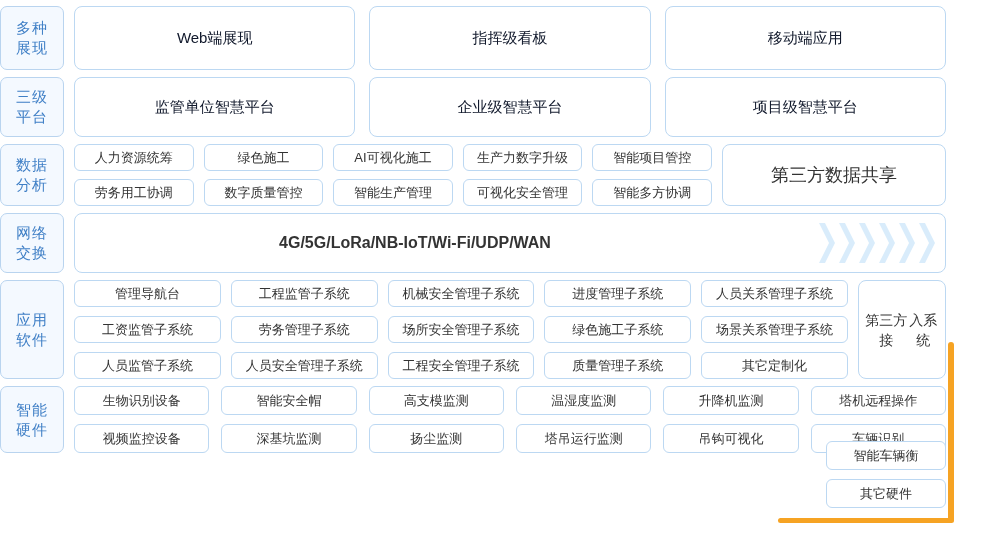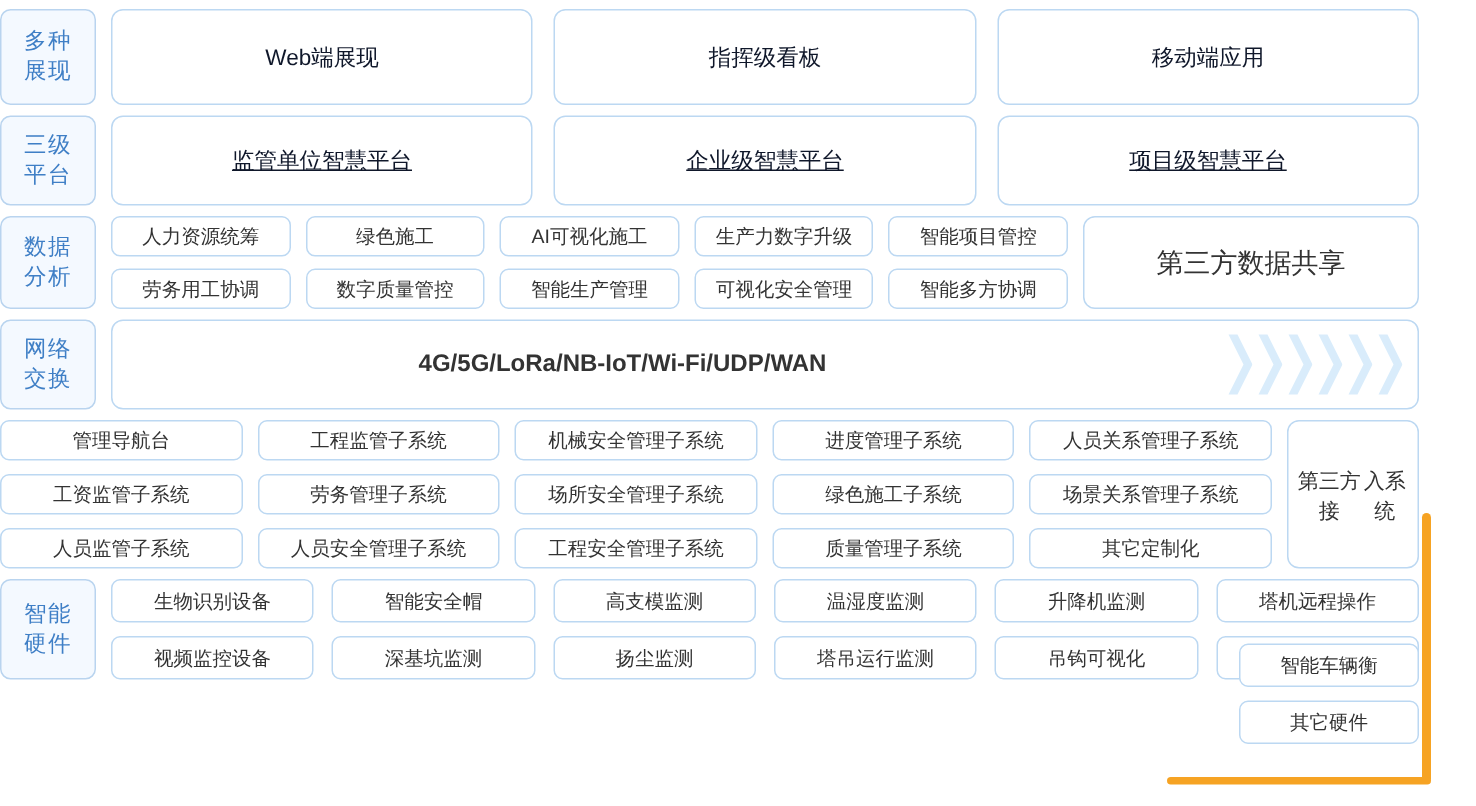--- a/index.html
+++ b/index.html
@@ -80,21 +80,21 @@
   }
   
   .three-col {
     display: flex;
     gap: 14px;
   }
   .three-col .big-card {
     flex: 1 1 0;
   }
   .r1 .big-card { height: 62px; }
-  .r2 .big-card { height: 58px; text-decoration: underline; }
+  .r2 .big-card { height: 58px; }
 
   
   .r3-wrap { display: flex; gap: 10px; }
   .r3-grid {
     flex: 1 1 auto;
     display: grid;
     grid-template-columns: repeat(5, 1fr);
     grid-auto-rows: 27px;
     gap: 8px 10px;
   }
@@ -276,20 +276,24 @@
             </svg>
           <svg class="chev" viewBox="0 0 17 42">
               <polygon points="1,1 11,21 1,41 7,41 17,21 7,1" fill="#d9ecfb"></polygon>
             </svg>
         </div>
       </div>
     </div>
   </div>
 
   <div class="row r5">
+    <div class="row-label">
+      <span class="label-line">应用</span>
+      <span class="label-line">软件</span>
+    </div>
     <div class="row-body">
       <div class="r5-wrap">
         <div class="r5-grid">
           <div class="chip">管理导航台</div>
           <div class="chip">工程监管子系统</div>
           <div class="chip">机械安全管理子系统</div>
           <div class="chip">进度管理子系统</div>
           <div class="chip">人员关系管理子系统</div>
           <div class="chip">工资监管子系统</div>
           <div class="chip">劳务管理子系统</div>
@@ -327,20 +331,20 @@
         <div class="chip hw">视频监控设备</div>
         <div class="chip hw">深基坑监测</div>
         <div class="chip hw">扬尘监测</div>
         <div class="chip hw">塔吊运行监测</div>
         <div class="chip hw">吊钩可视化</div>
         <div class="chip hw">车辆识别</div>
       </div>
     </div>
   </div>
 
-  <div style="position:absolute; right:10px; top:429px; width:120px;">
+  <div style="position:absolute; right:10px; top:441px; width:120px;">
     <div class="chip hw" style="margin-bottom:9px;">智能车辆衡</div>
     <div class="chip hw">其它硬件</div>
   </div>
 
   <div class="accent"></div>
   <div class="accent-foot"></div>
 </div>
 
 </body></html>

